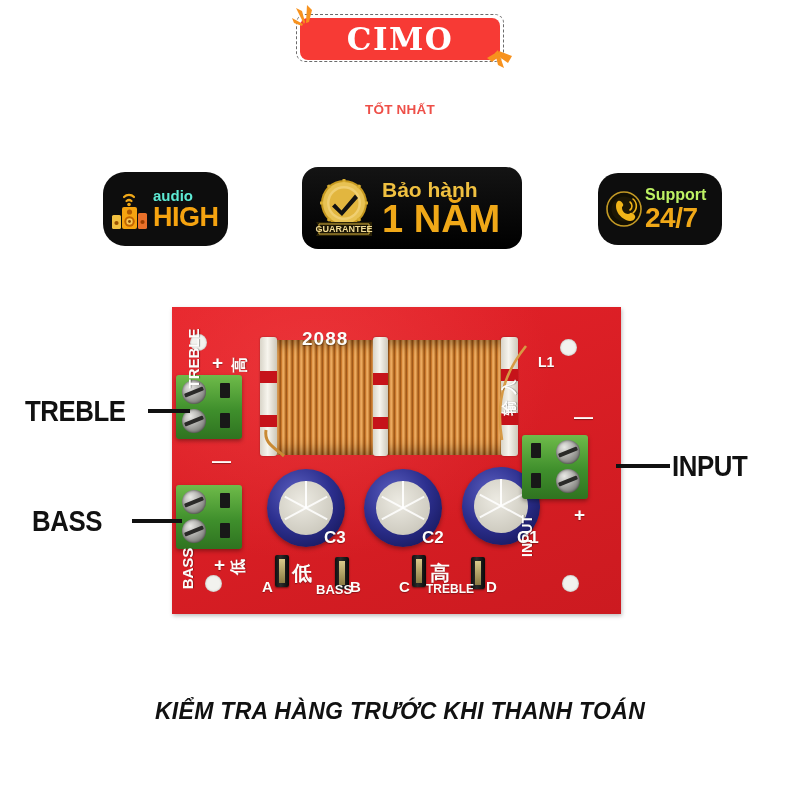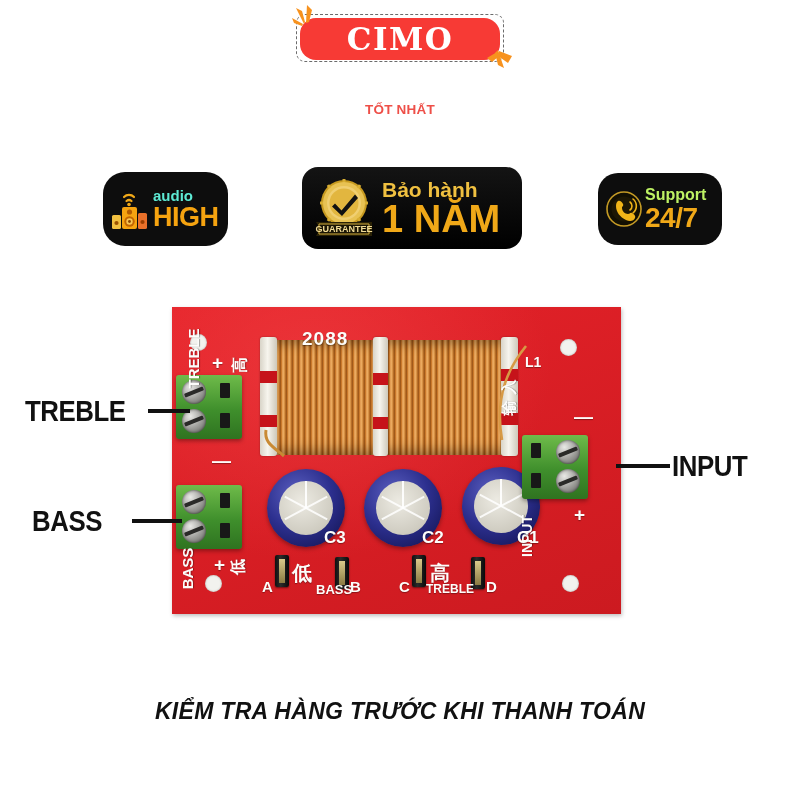--- a/index.html
+++ b/index.html
@@ -25,21 +25,21 @@
     position: absolute;
     left: 0; top: 0; right: 0; bottom: 0;
     border: 1px dashed #6b6b6b;
     border-radius: 9px;
   }
   #banner-red {
     position: absolute;
     left: 4px; top: 4px;
     width: 200px; height: 42px;
     background: #f73a35;
-    border-radius: 16px;
+    border-radius: 8px;
     display: flex; align-items: center; justify-content: center;
   }
   #banner-title {
     color: #ffffff;
     font-family: "DejaVu Serif", serif;
     font-weight: bold;
     font-size: 31px;
     letter-spacing: 1.5px;
     line-height: 1;
   }
@@ -301,21 +301,21 @@
   .silk {
     position: absolute;
     color: #fdfdfb;
     font-family: "Liberation Sans", sans-serif;
     font-weight: bold;
     text-shadow: 0 1px 1px rgba(0,0,0,0.35);
     white-space: nowrap;
     line-height: 1;
   }
   #silk-2088 { left: 130px; top: 22px; font-size: 19px; letter-spacing: 1px; }
-  #silk-l1 { left: 353px; top: 48px; font-size: 14px; }
+  #silk-l1 { left: 366px; top: 48px; font-size: 14px; }
   #silk-treble-v {
     left: -9px; top: 44px; font-size: 15px;
     transform: rotate(-90deg); transform-origin: center;
   }
   #silk-bass-v {
     left: -5px; top: 254px; font-size: 15px;
     transform: rotate(-90deg); transform-origin: center;
   }
   #silk-input-v {
     left: 334px; top: 222px; font-size: 14px;

